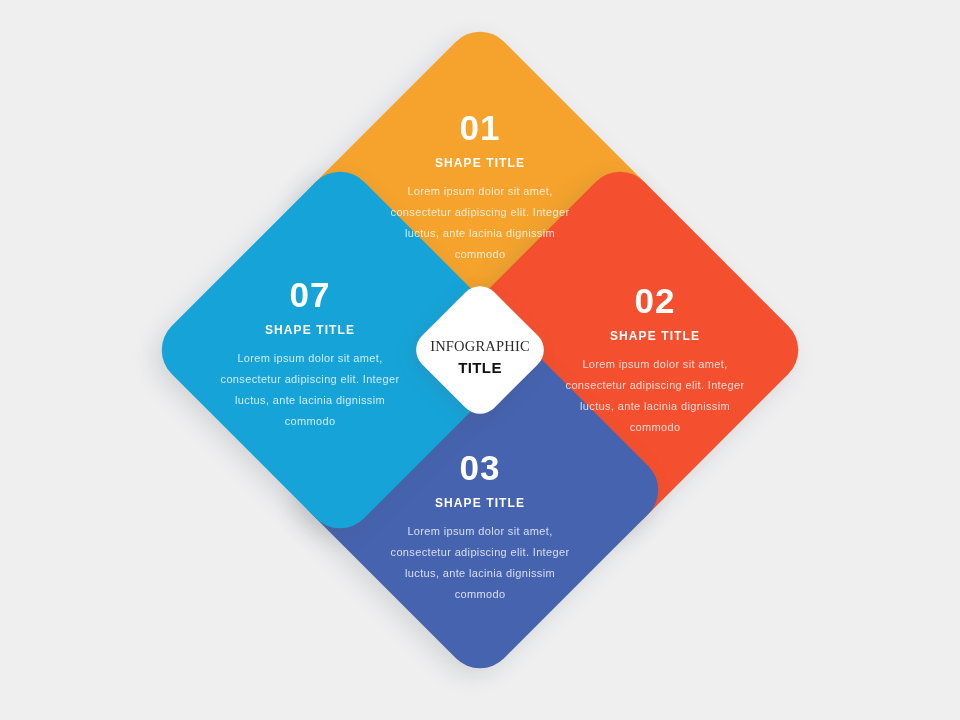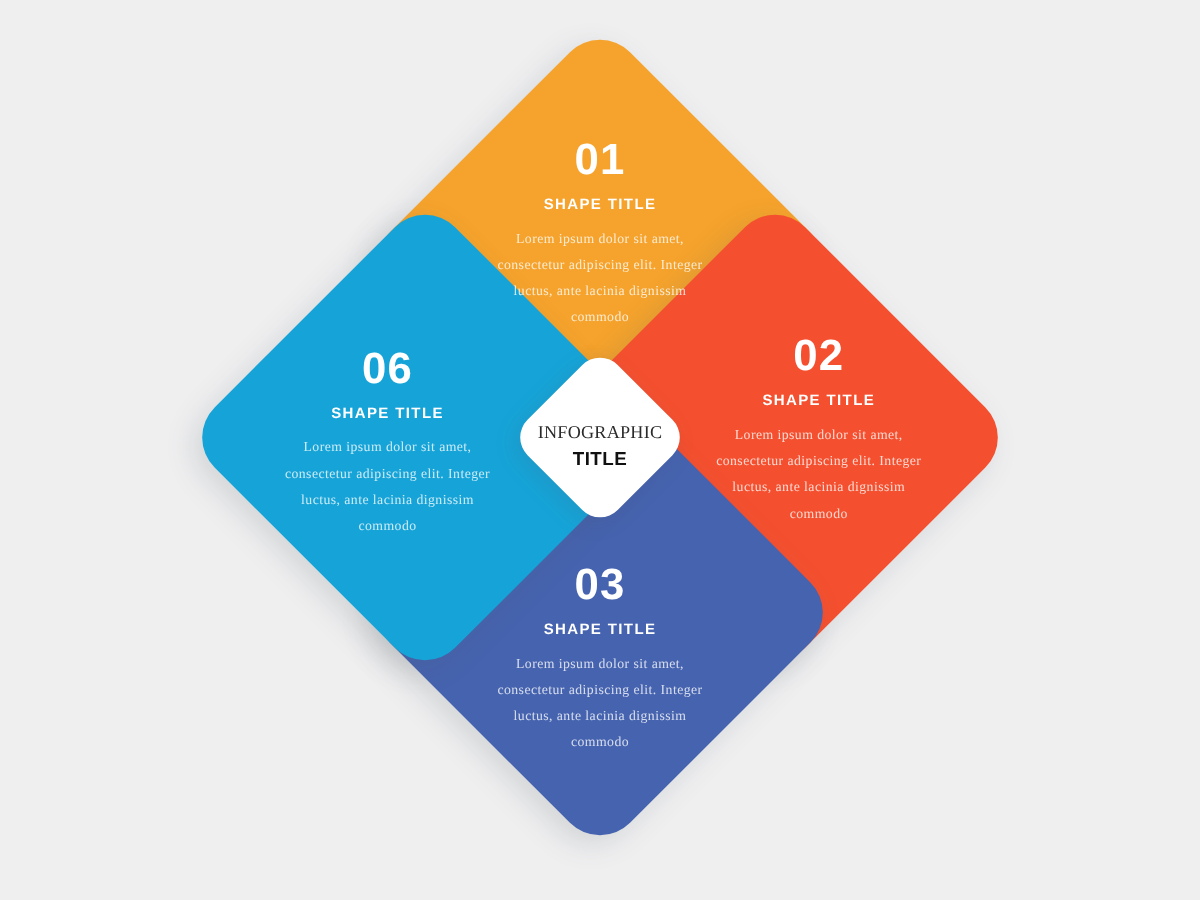--- a/index.html
+++ b/index.html
@@ -67,21 +67,21 @@
 
   
   .q-content {
     position: absolute;
     width: 300px;
     text-align: center;
     color: #ffffff;
     pointer-events: none;
   }
   .c-top    { left: 330px; top: 110px; }
-  .c-right  { left: 505px; top: 267px; }
+  .c-right  { left: 505px; top: 283px; }
   .c-bottom { left: 330px; top: 450px; }
   .c-left   { left: 160px; top: 277px; }
 
   .q-number {
     font-size: 35px;
     font-weight: bold;
     line-height: 1.05;
     letter-spacing: 1px;
   }
 
@@ -92,21 +92,20 @@
     margin-top: 9px;
   }
 
   .q-desc {
     font-size: 11px;
     line-height: 1.92;
     letter-spacing: 0.35px;
     color: rgba(255, 255, 255, 0.78);
     margin-top: 11px;
     padding: 0 58px;
-    font-family: Liberation Serif, serif;
   }
 
   
   .hub-shape {
     position: absolute;
     left: -51px;
     top: -51px;
     width: 102px;
     height: 102px;
     background: #ffffff;
@@ -167,21 +166,21 @@
     <div class="q-desc">Lorem ipsum dolor sit amet, consectetur adipiscing elit. Integer luctus, ante lacinia dignissim commodo</div>
   </div>
 
   <div class="q-content c-bottom">
     <div class="q-number">03</div>
     <div class="q-title">SHAPE TITLE</div>
     <div class="q-desc">Lorem ipsum dolor sit amet, consectetur adipiscing elit. Integer luctus, ante lacinia dignissim commodo</div>
   </div>
 
   <div class="q-content c-left">
-    <div class="q-number">06</div>
+    <div class="q-number">07</div>
     <div class="q-title">SHAPE TITLE</div>
     <div class="q-desc">Lorem ipsum dolor sit amet, consectetur adipiscing elit. Integer luctus, ante lacinia dignissim commodo</div>
   </div>
 
   <div class="hub-text">
     <span class="hub-line1">INFOGRAPHIC</span>
     <span class="hub-line2">TITLE</span>
   </div>
 
 </div>

